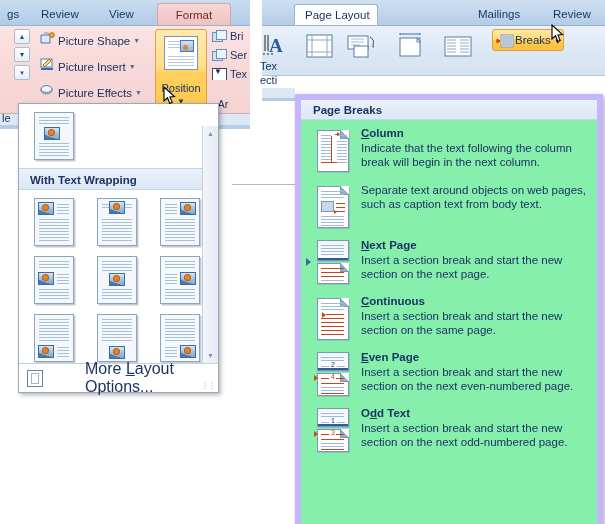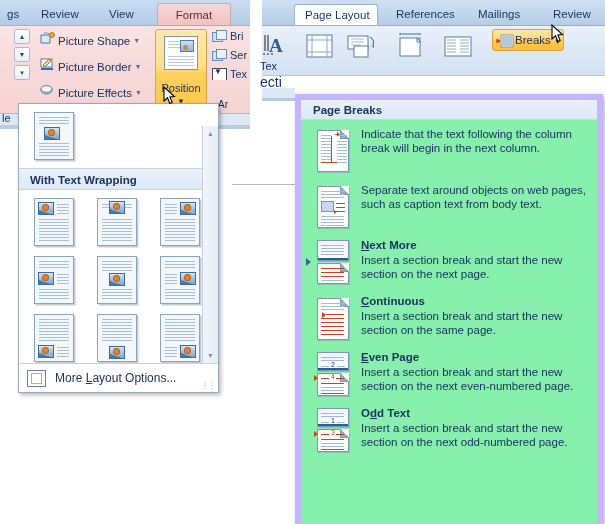--- a/index.html
+++ b/index.html
@@ -126,21 +126,21 @@
   .gal-footer {
     position:absolute; left:0; right:0; bottom:0; height:29px;
     border-top:1px solid #c3d3e6;
     background:#ffffff; display:flex; align-items:center;
   }
   .gal-footer .fic {
     width:19px; height:17px; margin-left:8px; margin-right:9px; position:relative;
     border:1px solid #6b829e; background:#fff;
   }
   .gal-footer .fic:after{content:"";position:absolute;left:3px;top:2px;right:3px;bottom:2px;border:1px solid #9db4cd;}
-  .gal-footer .flabel { font-size:12px; color:#1b3461; }
+  .gal-footer .flabel { font-size:16px; color:#1b3461;margin-left:33px; }
   .gal-footer .flabel u { text-decoration:underline; }
   .gal-grip { position:absolute; right:3px; bottom:2px; font-size:8px; color:#93a3b8; letter-spacing:-1px;}
 
   
   .cursor { position:absolute; width:14px; height:20px; pointer-events:none; }
 
   
   #right-panel { position:absolute; left:262px; top:0; width:343px; height:524px; }
   .r-tabstrip {
     position:absolute; left:0; top:0; width:343px; height:26px;
@@ -238,21 +238,21 @@
         </span><span>Picture Shape</span><span class="arw">▼</span>
       </div>
 
       <div class="pic-cmd" style="top:32px;">
         <span class="gl">
           <svg width="15" height="13" viewBox="0 0 15 13">
             <rect x="1" y="1" width="11" height="8" fill="#ffffff" stroke="#5b7aa0"></rect>
             <path d="M3,7 l6,-6 l2,2 l-6,6 z" fill="#f4d48a" stroke="#9b7a28"></path>
             <rect x="1" y="10" width="12" height="2" fill="#2f6fb5"></rect>
           </svg>
-        </span><span>Picture Border</span><span class="arw">▼</span>
+        </span><span>Picture Insert</span><span class="arw">▼</span>
       </div>
 
       <div class="pic-cmd" style="top:58px;">
         <span class="gl">
           <svg width="15" height="13" viewBox="0 0 15 13">
             <ellipse cx="6.5" cy="6" rx="5.5" ry="4" fill="#d9e6f4" stroke="#5b7aa0"></ellipse>
             <ellipse cx="6.5" cy="5" rx="5.5" ry="3.4" fill="#eff5fc" stroke="#5b7aa0"></ellipse>
           </svg>
         </span><span>Picture Effects</span><span class="arw">▼</span>
       </div>
@@ -473,21 +473,20 @@
       <svg width="14" height="20" viewBox="0 0 14 20">
         <path d="M1,1 L1,15 L4.5,11.8 L6.8,17.5 L9.2,16.4 L6.9,11 L11.5,10.6 Z" fill="#ffffff" stroke="#000000" stroke-width="1.1"></path>
       </svg>
     </div>
   </div>
 
   <div id="right-panel">
 
     <div class="r-tabstrip">
       <div class="r-tab active" style="left:32px;width:84px;">Page Layout</div>
-      <div class="r-tab" style="left:124px;">References</div>
       <div class="r-tab" style="left:206px;">Mailings</div>
       <div class="r-tab" style="left:281px;">Review</div>
     </div>
 
     <div class="r-ribbon">
 
       <div class="r-ico" style="left:-2px;">
         <svg width="36" height="30" viewBox="0 0 36 30">
           <text x="9" y="20" font-family="Liberation Serif, serif" font-size="19" fill="#2b5d9b" font-weight="bold">A</text>
           <path d="M5,3 L5,19 M8,3 L8,19" stroke="#222" stroke-width="1"></path>
@@ -533,21 +532,21 @@
             <path d="M0,7 l4,0 M1,5 l3,2 l-3,2 z" fill="#c8441a" stroke="#c8441a"></path>
             <rect x="5" y="1" width="12" height="12" fill="#ffffff" stroke="#7e97b4"></rect>
             <path d="M6,3 h10 M6,5 h10 M6,7 h10 M6,9 h10 M6,11 h10" stroke="#6e8fb5"></path>
           </svg>
         </span><span>Breaks</span><span class="bcar">▼</span>
       </div>
 
       <div style="position:absolute;left:-2px;top:34px;font-size:11px;color:#1b3461;">Tex</div>
     </div>
 
-    <div style="position:absolute;left:-2px;top:74px;font-size:14px;color:#1b3461;">ecti</div>
+    <div style="position:absolute;left:-2px;top:74px;font-size:11px;color:#1b3461;">ecti</div>
     <div style="position:absolute;left:0;top:88px;width:33px;height:10px;background:#dce8f6;"></div>
     <div style="position:absolute;left:0;top:98px;width:33px;height:3px;background:#b6cbe4;"></div>
     <div class="bgline" style="left:-30px; top:184px; width:64px; height:1px;"></div>
     <div class="bgline" style="left:145px; top:512px; width:1px; height:12px;"></div>
     <div class="bgline" style="left:194px; top:512px; width:1px; height:12px; background:#c8441a;"></div>
     <div class="bgline" style="left:197px; top:512px; width:1px; height:12px; background:#c8441a;"></div>
     <div style="position:absolute;left:335px;top:100px;width:8px;height:400px;background:#ffffff;"></div>
 
     <div id="breaks-menu">
 
@@ -576,20 +575,21 @@
             <div class="bl" style="top:25px; left:19px; width:10px; right:auto;"></div>
             <div class="bl" style="top:28px; left:19px; width:10px; right:auto;"></div>
             <div class="bl" style="top:31px; left:19px; width:10px; right:auto;"></div>
             <div class="rl" style="top:31px; left:3px; width:10px; right:auto;"></div>
             <div style="position:absolute;left:13px;top:5px;width:1px;height:27px;background:#c8441a;"></div>
             <div style="position:absolute;left:13px;top:31px;width:6px;height:1px;background:#c8441a;"></div>
             <div style="position:absolute;left:17px;top:3px;width:4px;height:1px;background:#c8441a;"></div>
             <div style="position:absolute;left:19px;top:1px;border-left:3px solid #c8441a;border-top:2px solid transparent;border-bottom:2px solid transparent;width:0;height:0;"></div>
           </div>
         </div>
+        <div class="bm-title"><u>C</u><span>olumn</span></div>
         <div class="bm-desc">Indicate that the text following the column break will begin in the next column.</div>
       </div>
 
       <div class="bm-item">
         <div class="bm-glyph">
           <div class="doc" style="left:2px; top:2px; width:32px; height:42px;">
             <div class="fold"></div>
             <div class="bl" style="top:4px"></div>
               <div class="bl" style="top:7px"></div>
             <div class="bl" style="top:10px"></div>
@@ -619,21 +619,21 @@
             <div style="position:absolute;left:0;right:0;bottom:0;height:2px;background:#2b5d9b;"></div>
           </div>
           <div class="doc" style="left:2px; top:23px; width:32px; height:21px;">
             <div class="fold"></div>
             <div class="rl" style="top:4px"></div>
               <div class="rl" style="top:8px"></div>
             <div class="rl" style="top:12px"></div>
             <div class="bl" style="top:16px"></div>
           </div>
         </div>
-        <div class="bm-title"><u>N</u><span>ext More</span></div>
+        <div class="bm-title"><u>N</u><span>ext Page</span></div>
         <div class="bm-desc">Insert a section break and start the new section on the next page.</div>
       </div>
 
       <div class="bm-item">
         <div class="bm-glyph">
           <div class="doc" style="left:2px; top:2px; width:32px; height:42px;">
             <div class="fold"></div>
             <div class="bl" style="top:4px"></div>
               <div class="bl" style="top:7px"></div>
             <div class="bl" style="top:10px"></div>

